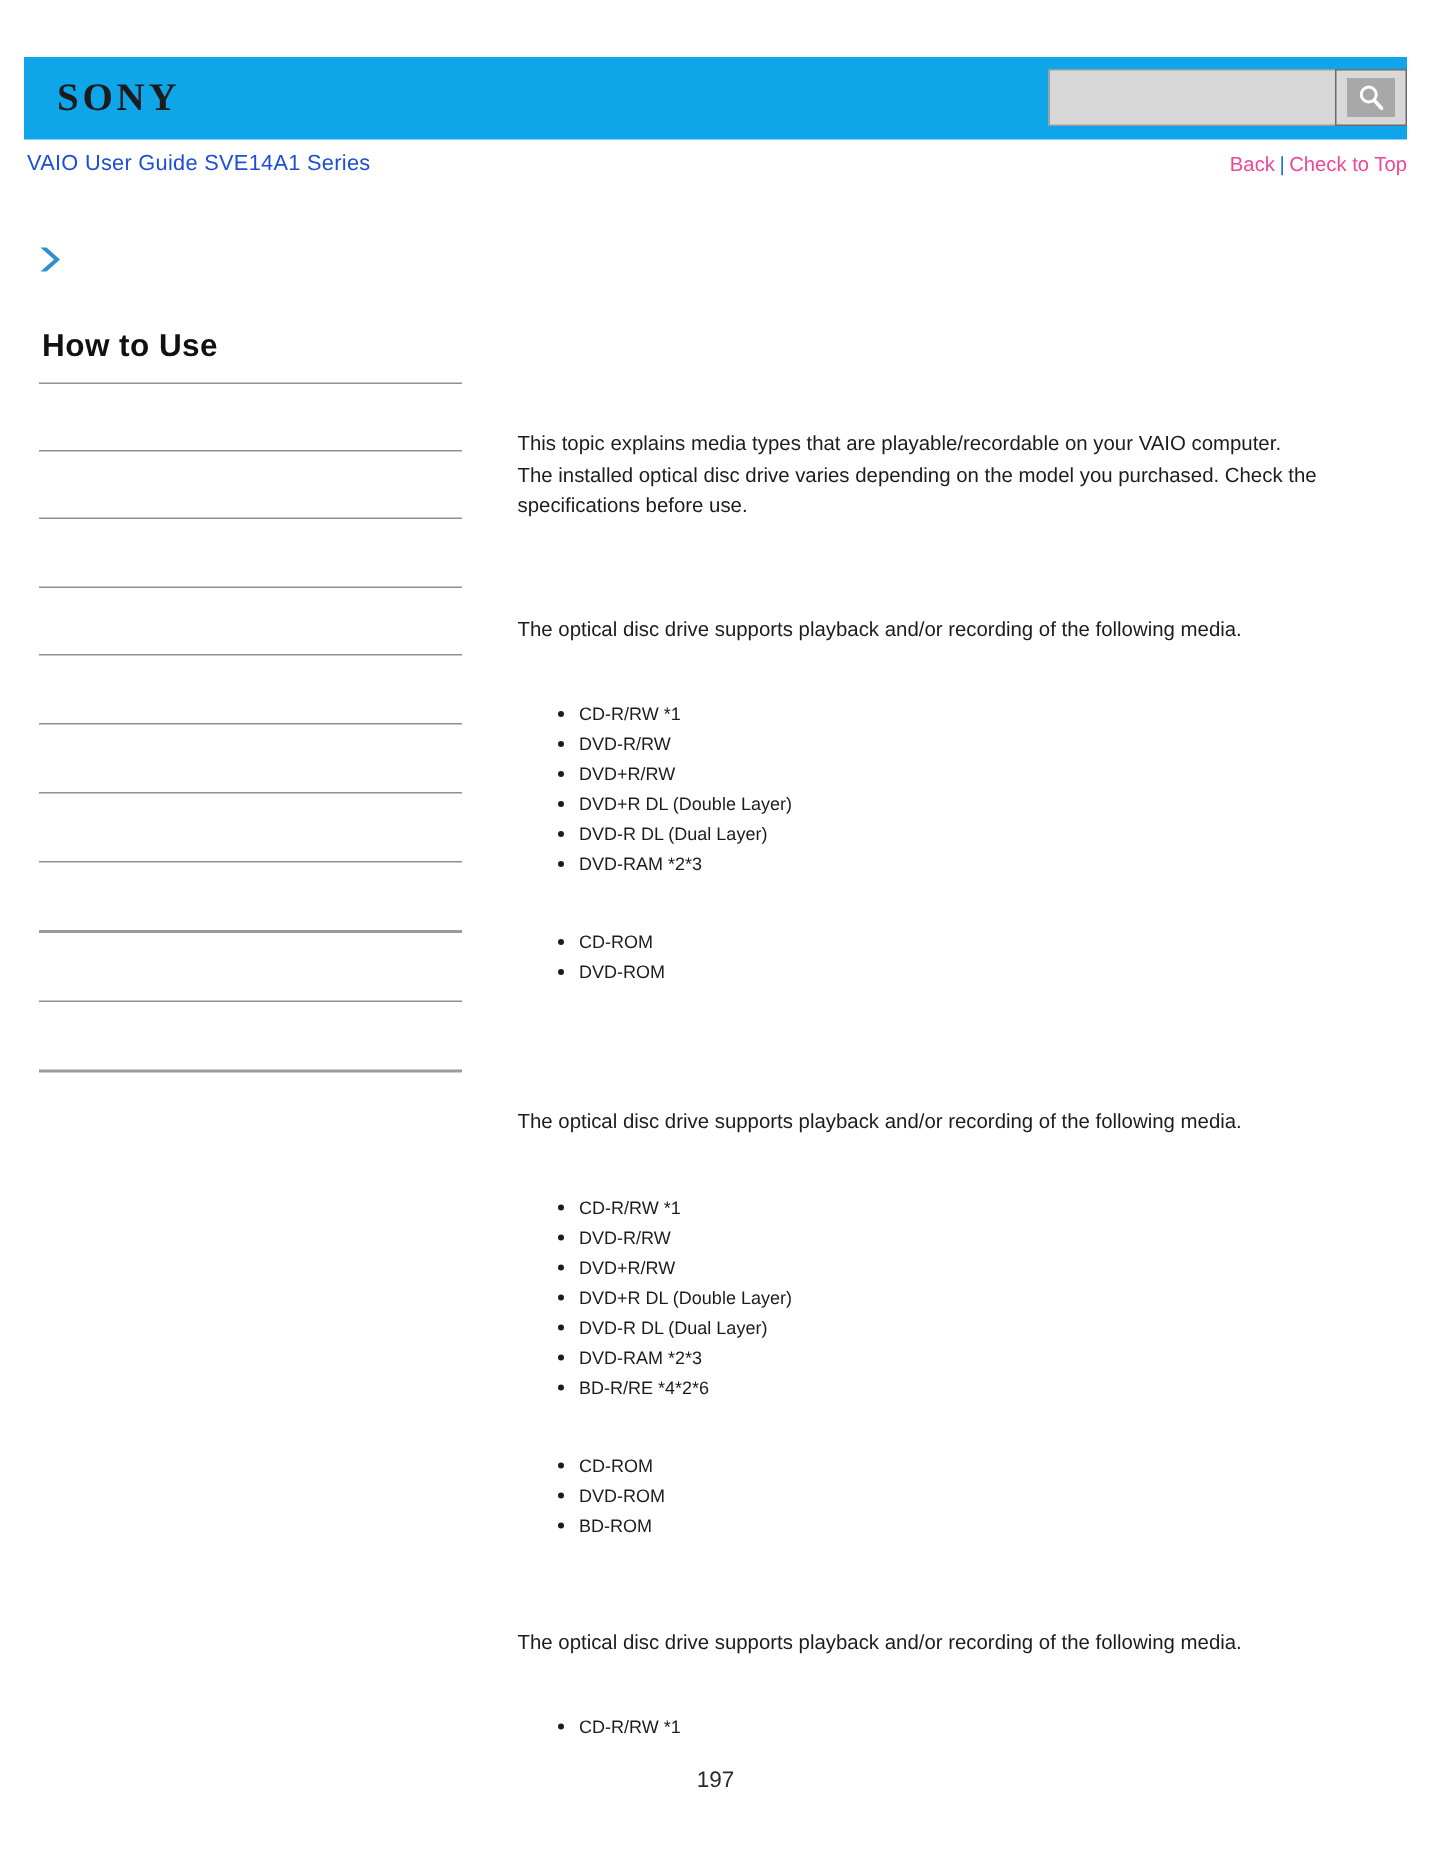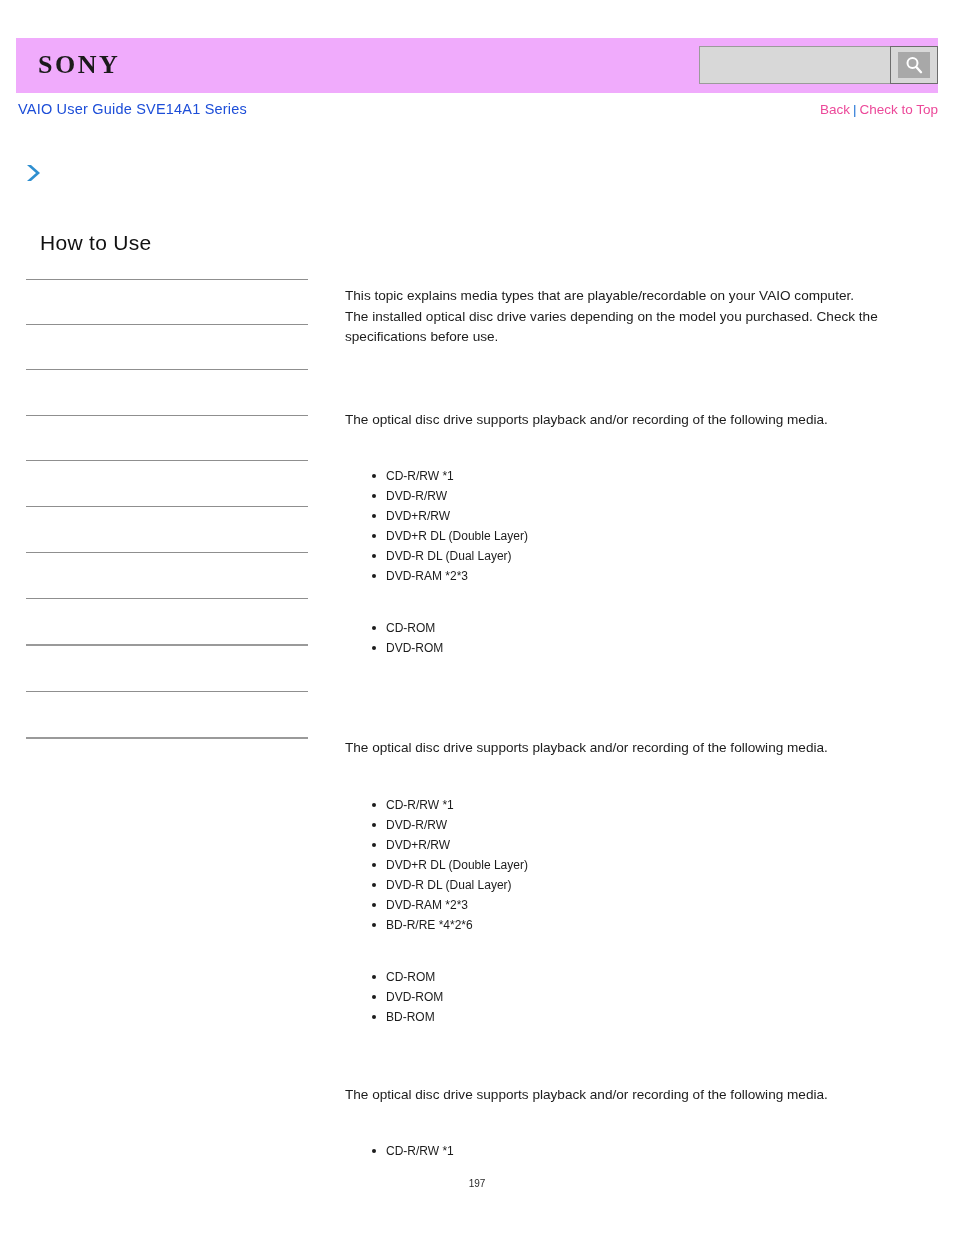--- a/index.html
+++ b/index.html
@@ -16,21 +16,21 @@
     overflow: hidden;
   }
 
   
   .header-band {
     position: absolute;
     left: 16px;
     top: 38px;
     width: 922px;
     height: 55px;
-    background: #f0abfc;
+    background: #0ea5e9;
     box-sizing: border-box;
   }
   .sony-logo {
     position: absolute;
     left: 22px;
     top: 10px;
     font-family: "Liberation Serif", serif;
     font-weight: bold;
     font-size: 26px;
     letter-spacing: 2.5px;
@@ -120,24 +120,24 @@
 
   
   .sidebar {
     position: absolute;
     left: 26px;
     top: 218px;
     width: 282px;
   }
   .sidebar-title {
     font-size: 21px;
-    font-weight: normal;
+    font-weight: bold;
     color: #111;
     letter-spacing: 0.3px;
-    margin: 12px;
+    margin: 0;
     padding: 0 0 11px 2px;
     line-height: 26px;
   }
   .sb-rule {
     height: 1px;
     background: #8f8f8f;
     width: 282px;
   }
   .sb-rule.thick {
     height: 2px;
@@ -198,21 +198,21 @@
     background: #1c1c1c;
   }
 
   
   .page-number {
     position: absolute;
     left: 0;
     right: 0;
     top: 1178px;
     text-align: center;
-    font-size: 10px;
+    font-size: 15px;
     color: #2a2a2a;
   }
 </style>
 </head>
 <body>
 
 <div class="header-band">
   <div class="sony-logo">SONY</div>
 </div>
 

